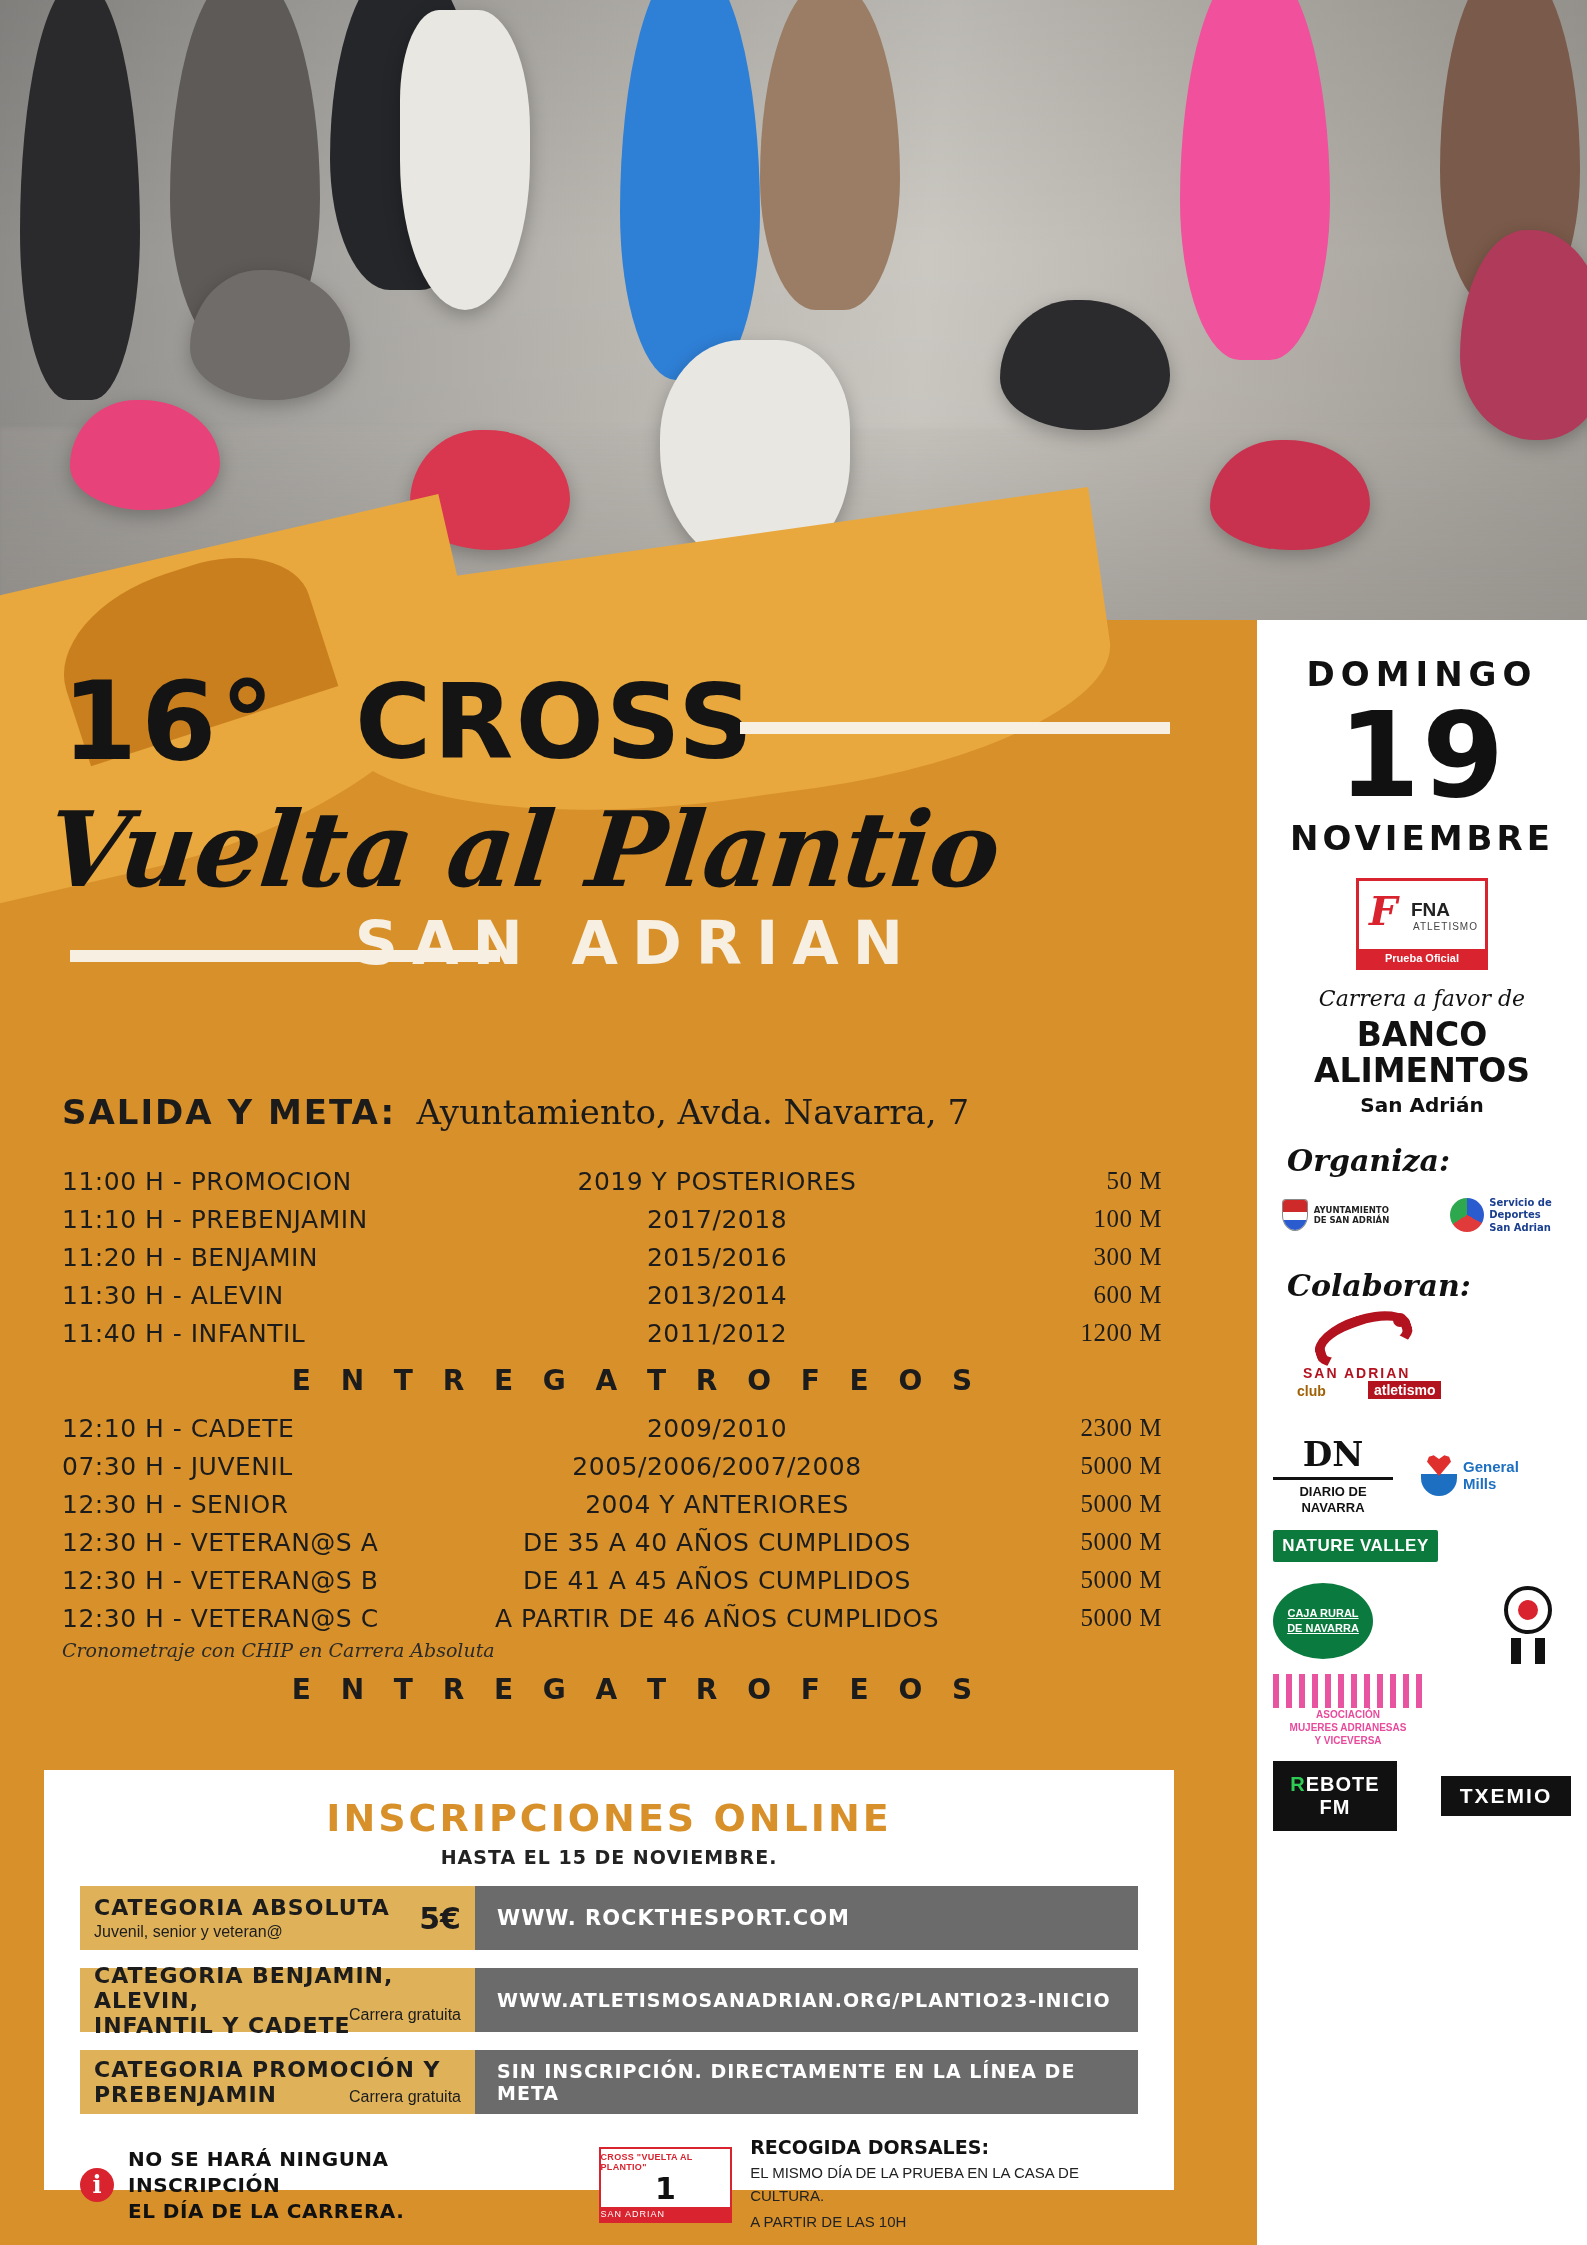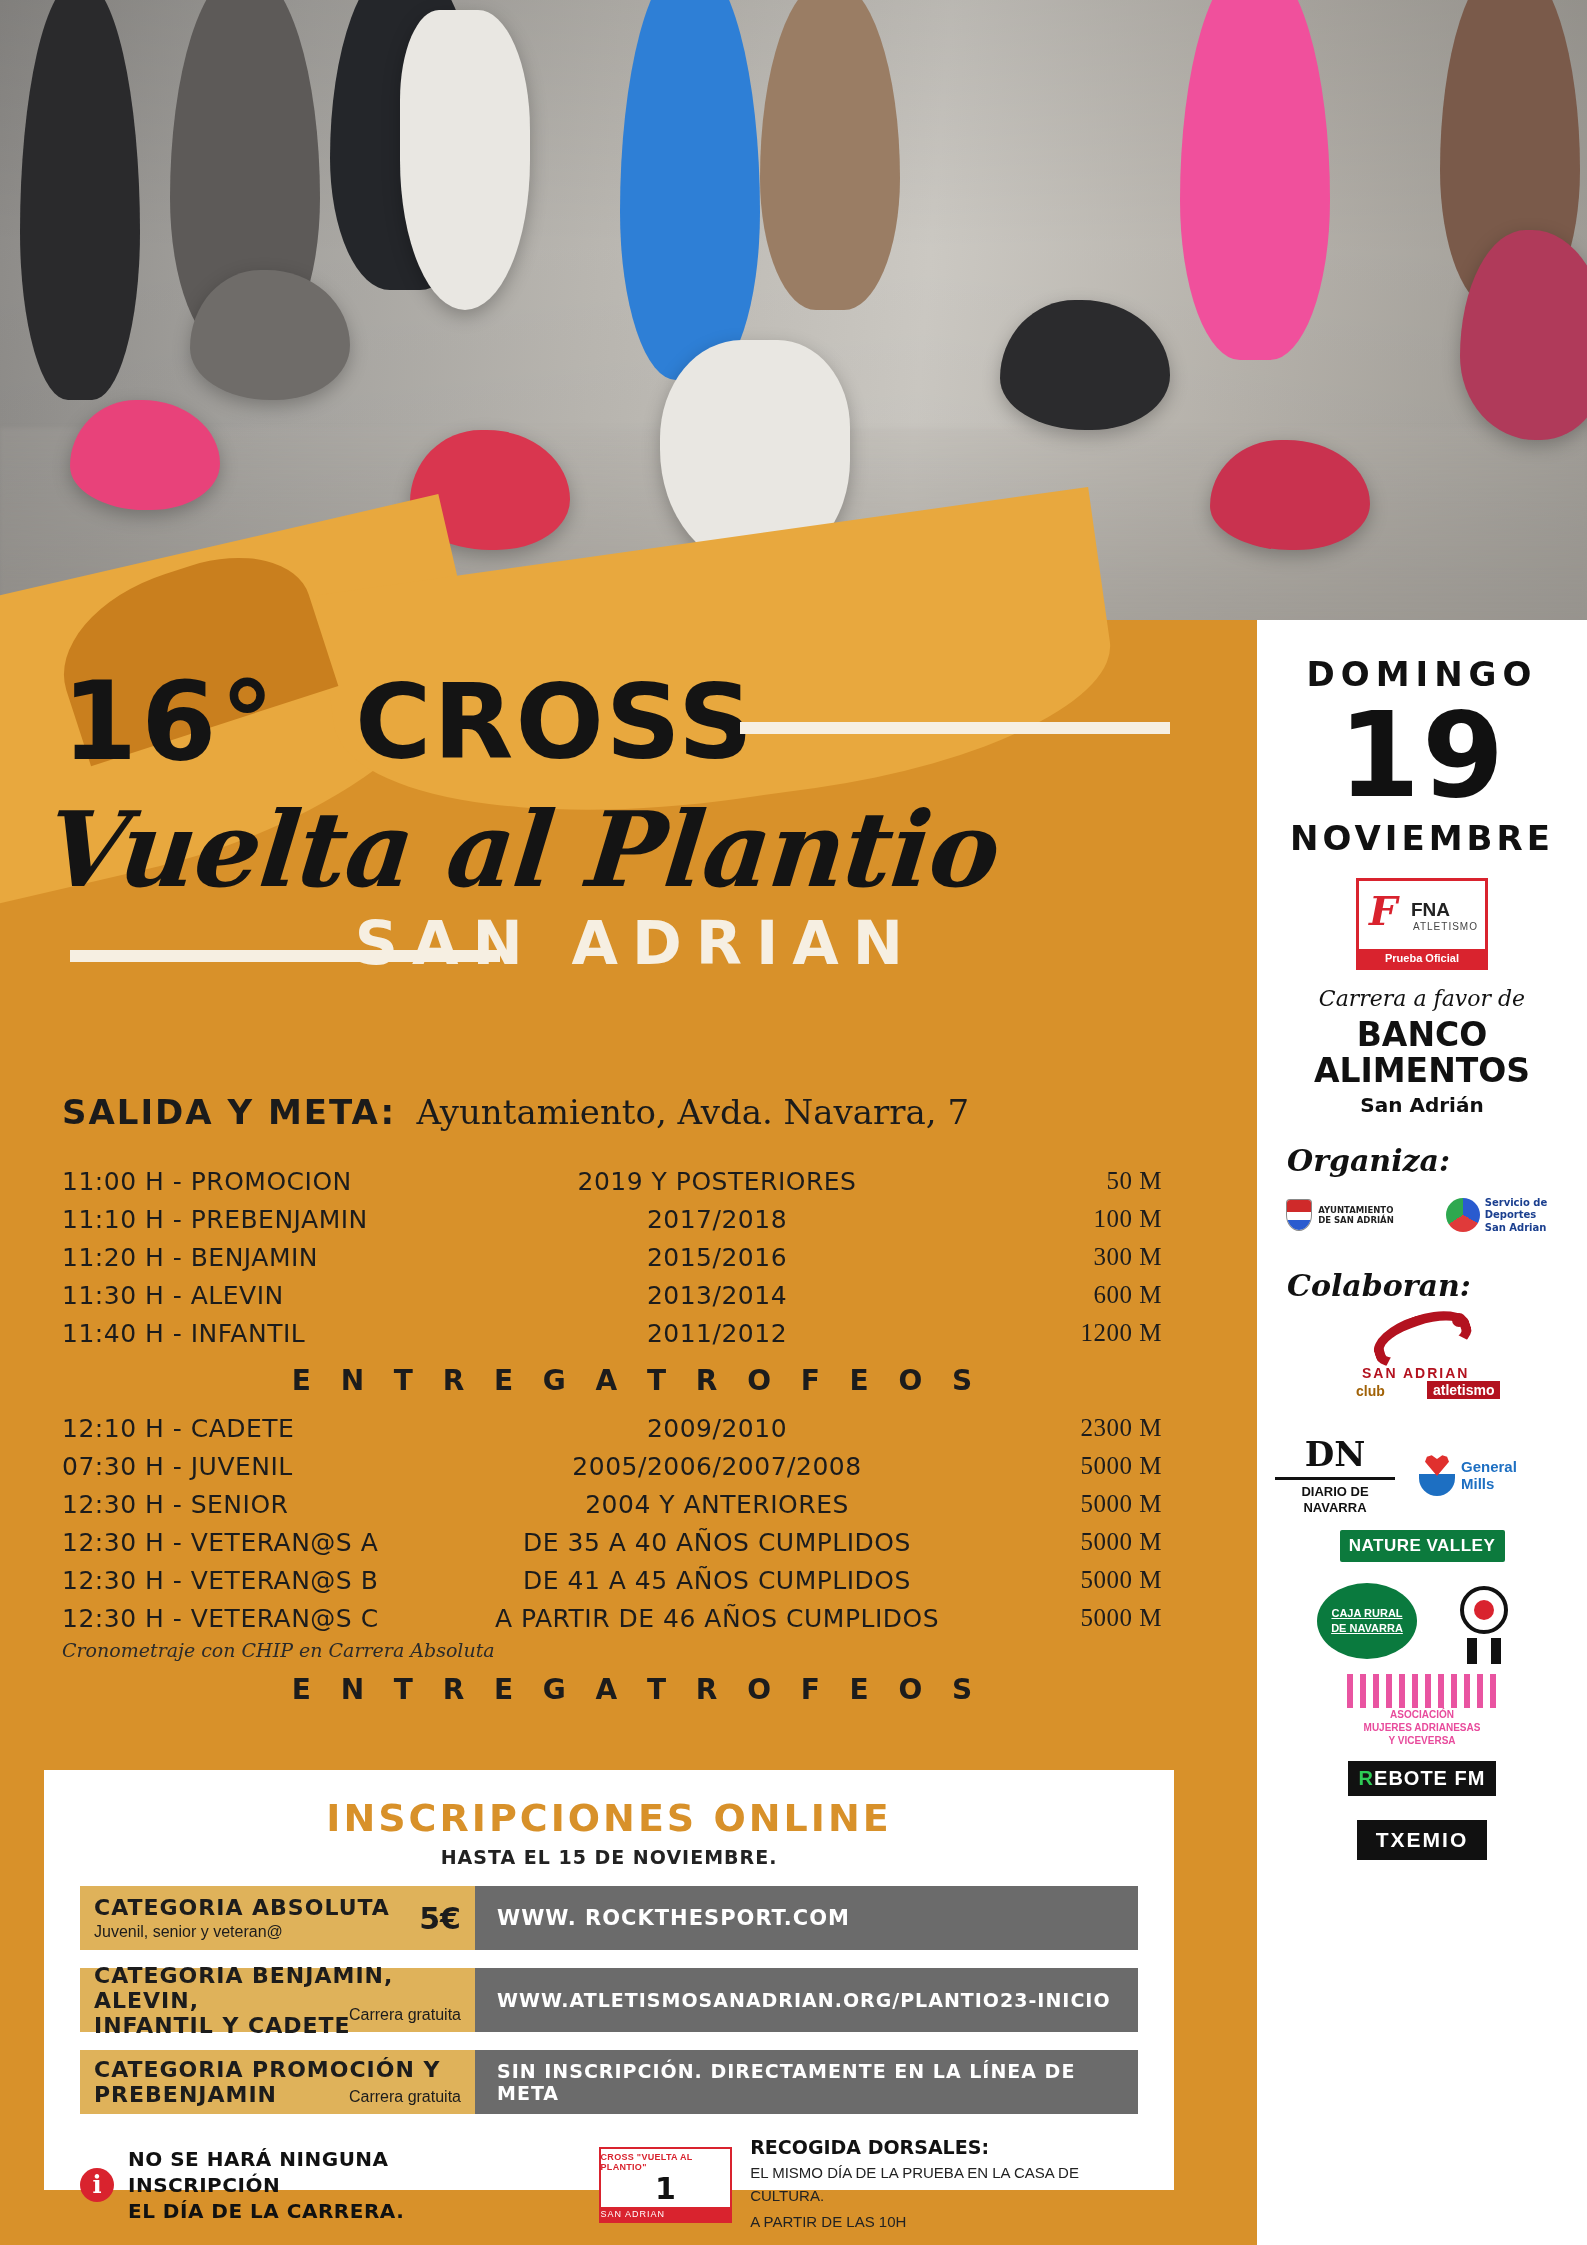--- a/index.html
+++ b/index.html
@@ -188,21 +188,21 @@
   .fna .fna-s { position:absolute; left: 54px; top: 40px; font-size: 10px; color:#444; letter-spacing:1px;}
   .fna .fbar { position:absolute; left:0; bottom:0; width:100%; background:#d9232e; color:#fff;
                font-size: 11px; font-weight:700; padding: 3px 0;}
   .sb-script { font-family:"DejaVu Serif", serif; font-style:italic; font-size: 22px; color:#111; margin-top: 16px;}
   .sb-banco { font-family:"DejaVu Sans", sans-serif; font-weight:900; font-size: 33px; color:#111;
               line-height:1.1; margin-top: 6px; }
   .sb-sanadrian { font-family:"DejaVu Sans", sans-serif; font-weight:700; font-size: 20px; color:#111; margin-top:4px;}
   .sb-head { font-family:"DejaVu Serif", serif; font-style:italic; font-weight:700; font-size: 30px;
              color:#111; text-align:left; margin: 26px 0 10px 14px; }
 
-  .logos-row { display:flex; justify-content:center; align-items:center; gap: 24px; flex-wrap:wrap; }
+  .logos-row { display:flex; justify-content:space-between; align-items:center; gap: 24px; flex-wrap:wrap; }
   .logo-box { background:#fff; display:flex; align-items:center; justify-content:center;
               font-family:"DejaVu Sans", sans-serif; text-align:center; }
 
   .ayto { width:125px; height:52px; display:flex; align-items:center; gap:6px;}
   .ayto .shield { width: 26px; height: 32px; background:#fff; border:1px solid #888;
                   border-radius: 4px 4px 50% 50%; position:relative; overflow:hidden;}
   .ayto .shield::before{content:"";position:absolute;left:0;top:0;width:100%;height:40%;background:#cf2a2a;}
   .ayto .shield::after{content:"";position:absolute;left:0;bottom:0;width:100%;height:35%;background:#2a5bcf;}
   .ayto .txt { font-size: 8.5px; color:#222; line-height:1.25; text-align:left; font-weight:700;}
 
@@ -248,22 +248,22 @@
   .ribbon .rd { position:absolute; left: 50%; top: 22px; transform:translateX(-50%);
      width: 20px; height:20px; border-radius:50%; background:#d9232e;}
   .ribbon .tail { position:absolute; bottom:0; left: 26px; width: 10px; height: 26px; background:#111; }
   .ribbon .tail2 { position:absolute; bottom:0; right: 26px; width: 10px; height: 26px; background:#111; }
 
   .mujeres { width: 150px; color:#e84b9c; font-size: 10px; font-weight:700; line-height:1.3;}
   .mujeres .skyline { height: 34px; background:
      repeating-linear-gradient(90deg,#e84b9c 0 6px, transparent 6px 13px);
      -webkit-mask: linear-gradient(#000,#000); opacity:0.95; }
 
-  .rebote { width: 148px; background:#111; color:#fff; font-weight:900; font-size: 20px;
-            padding: 6px 4px; letter-spacing:1px;}
+  .rebote { width: 124px; background:#111; color:#fff; font-weight:900; font-size: 20px;
+            padding: 12px 4px; letter-spacing:1px;}
   .rebote .gr { color:#2ecc55; }
   .txemio { width: 130px; background:#111; color:#fff; font-weight:700; font-size: 21px; padding: 8px 4px;
             letter-spacing:2px; }
 </style>
 </head>
 <body>
 
 <div class="photo">
   <div class="ground"></div>
 

